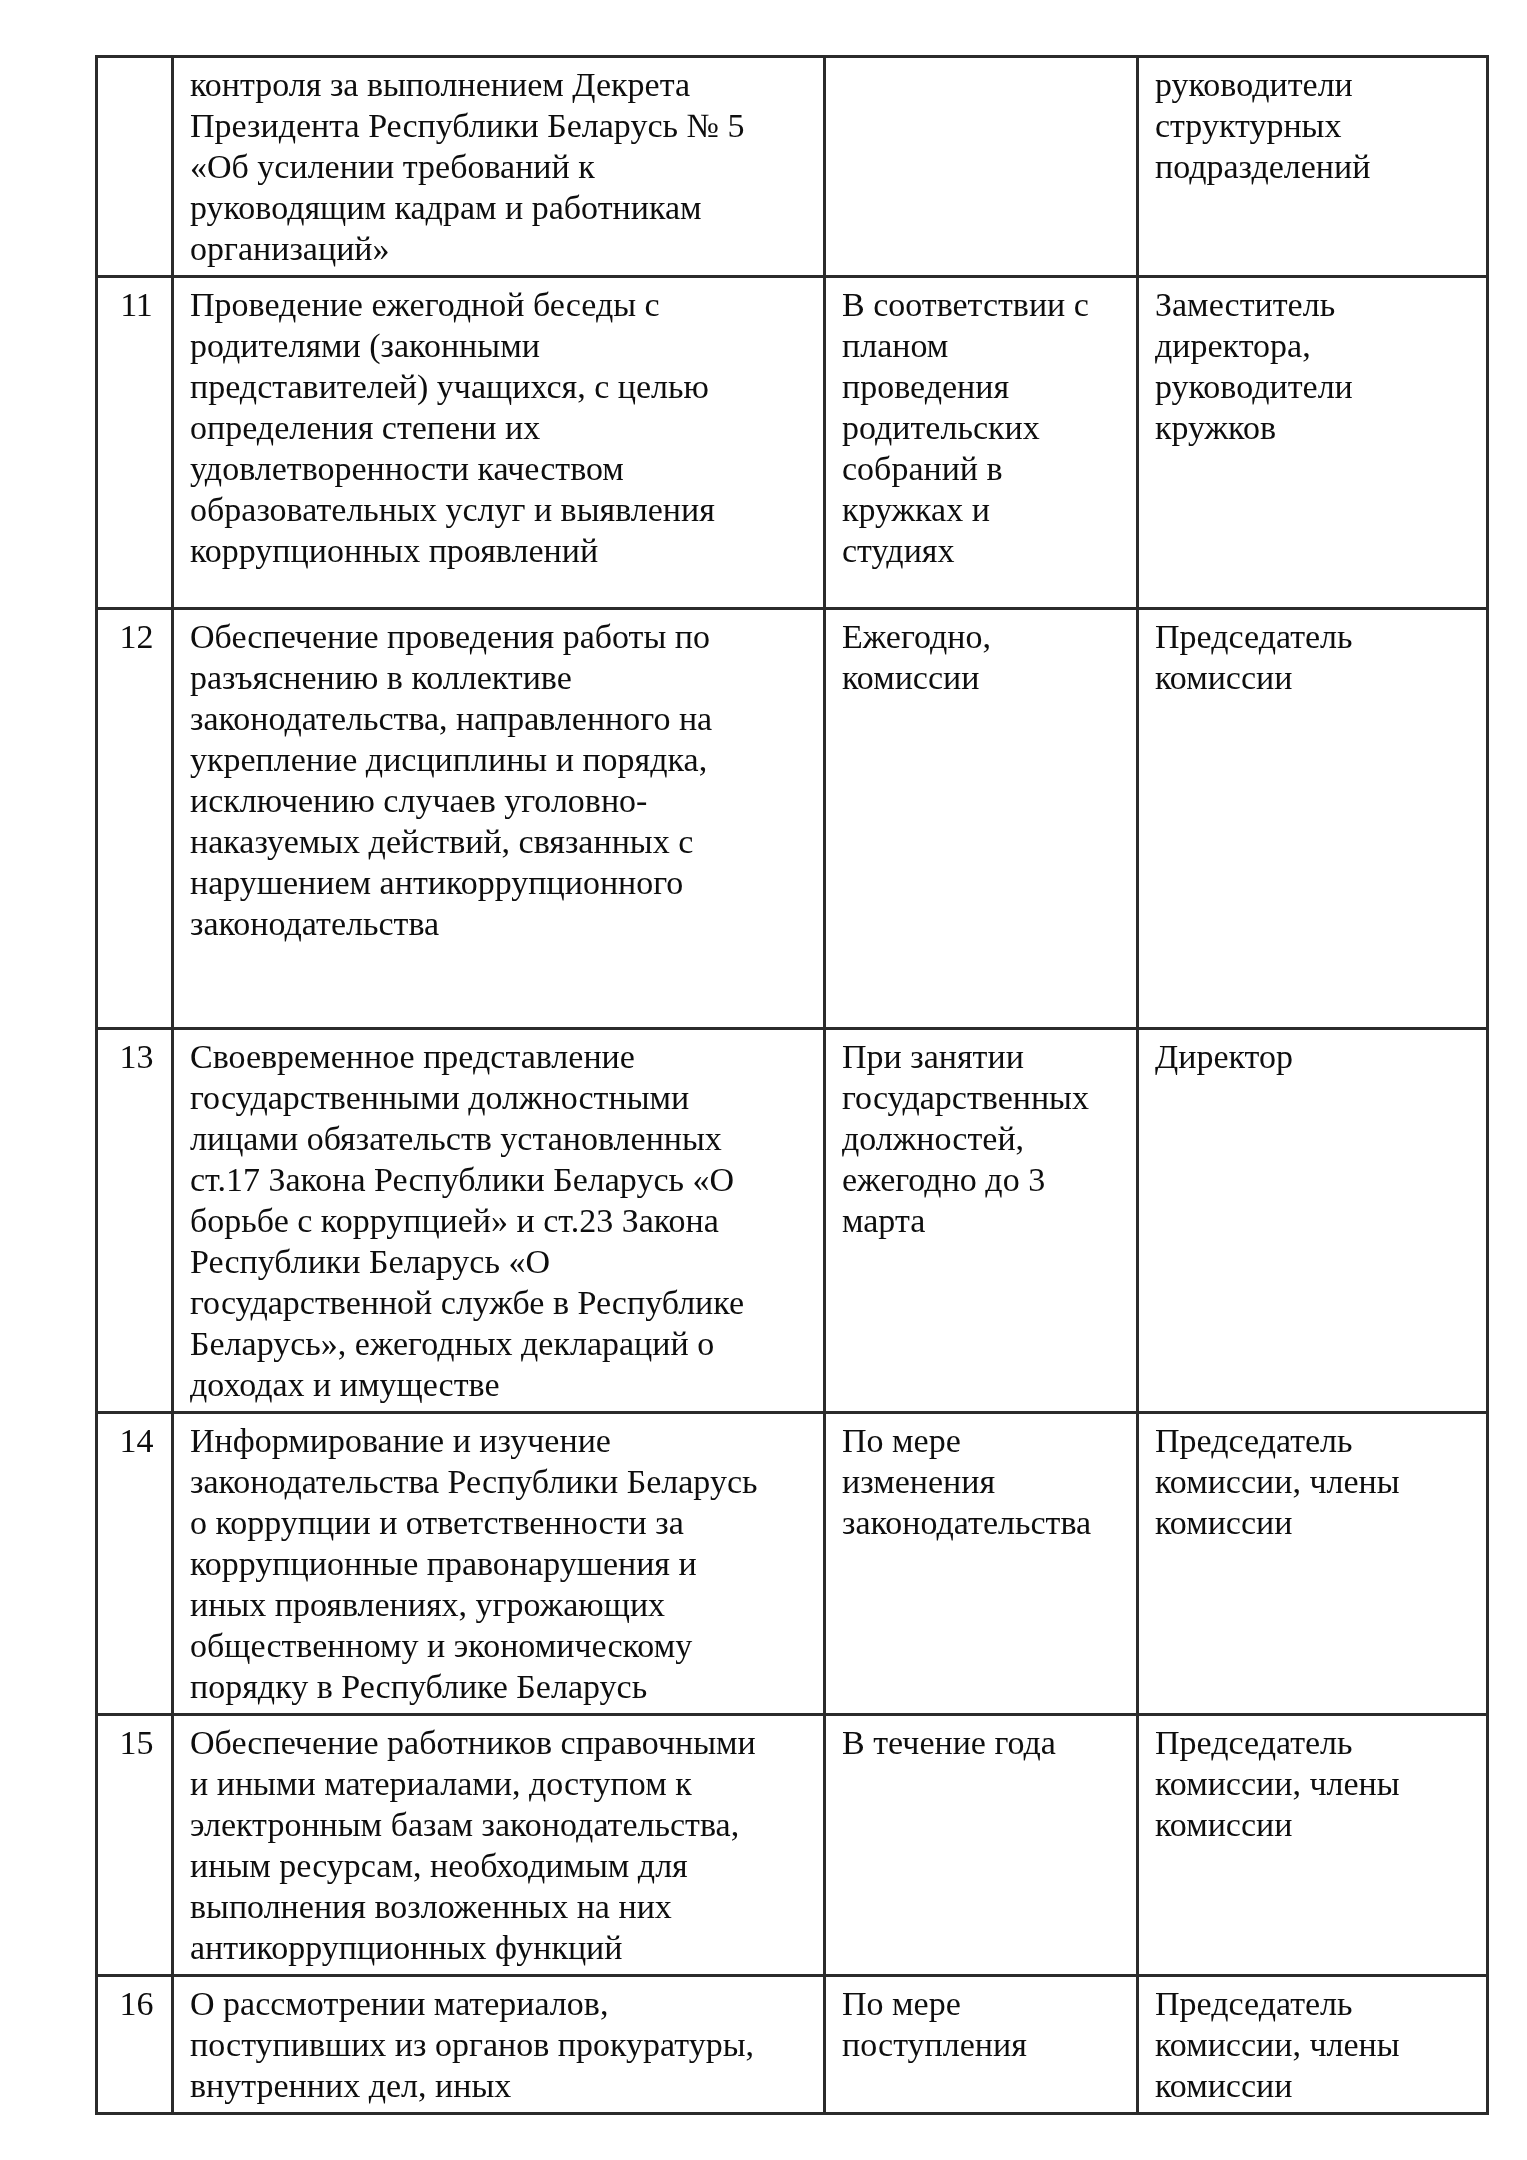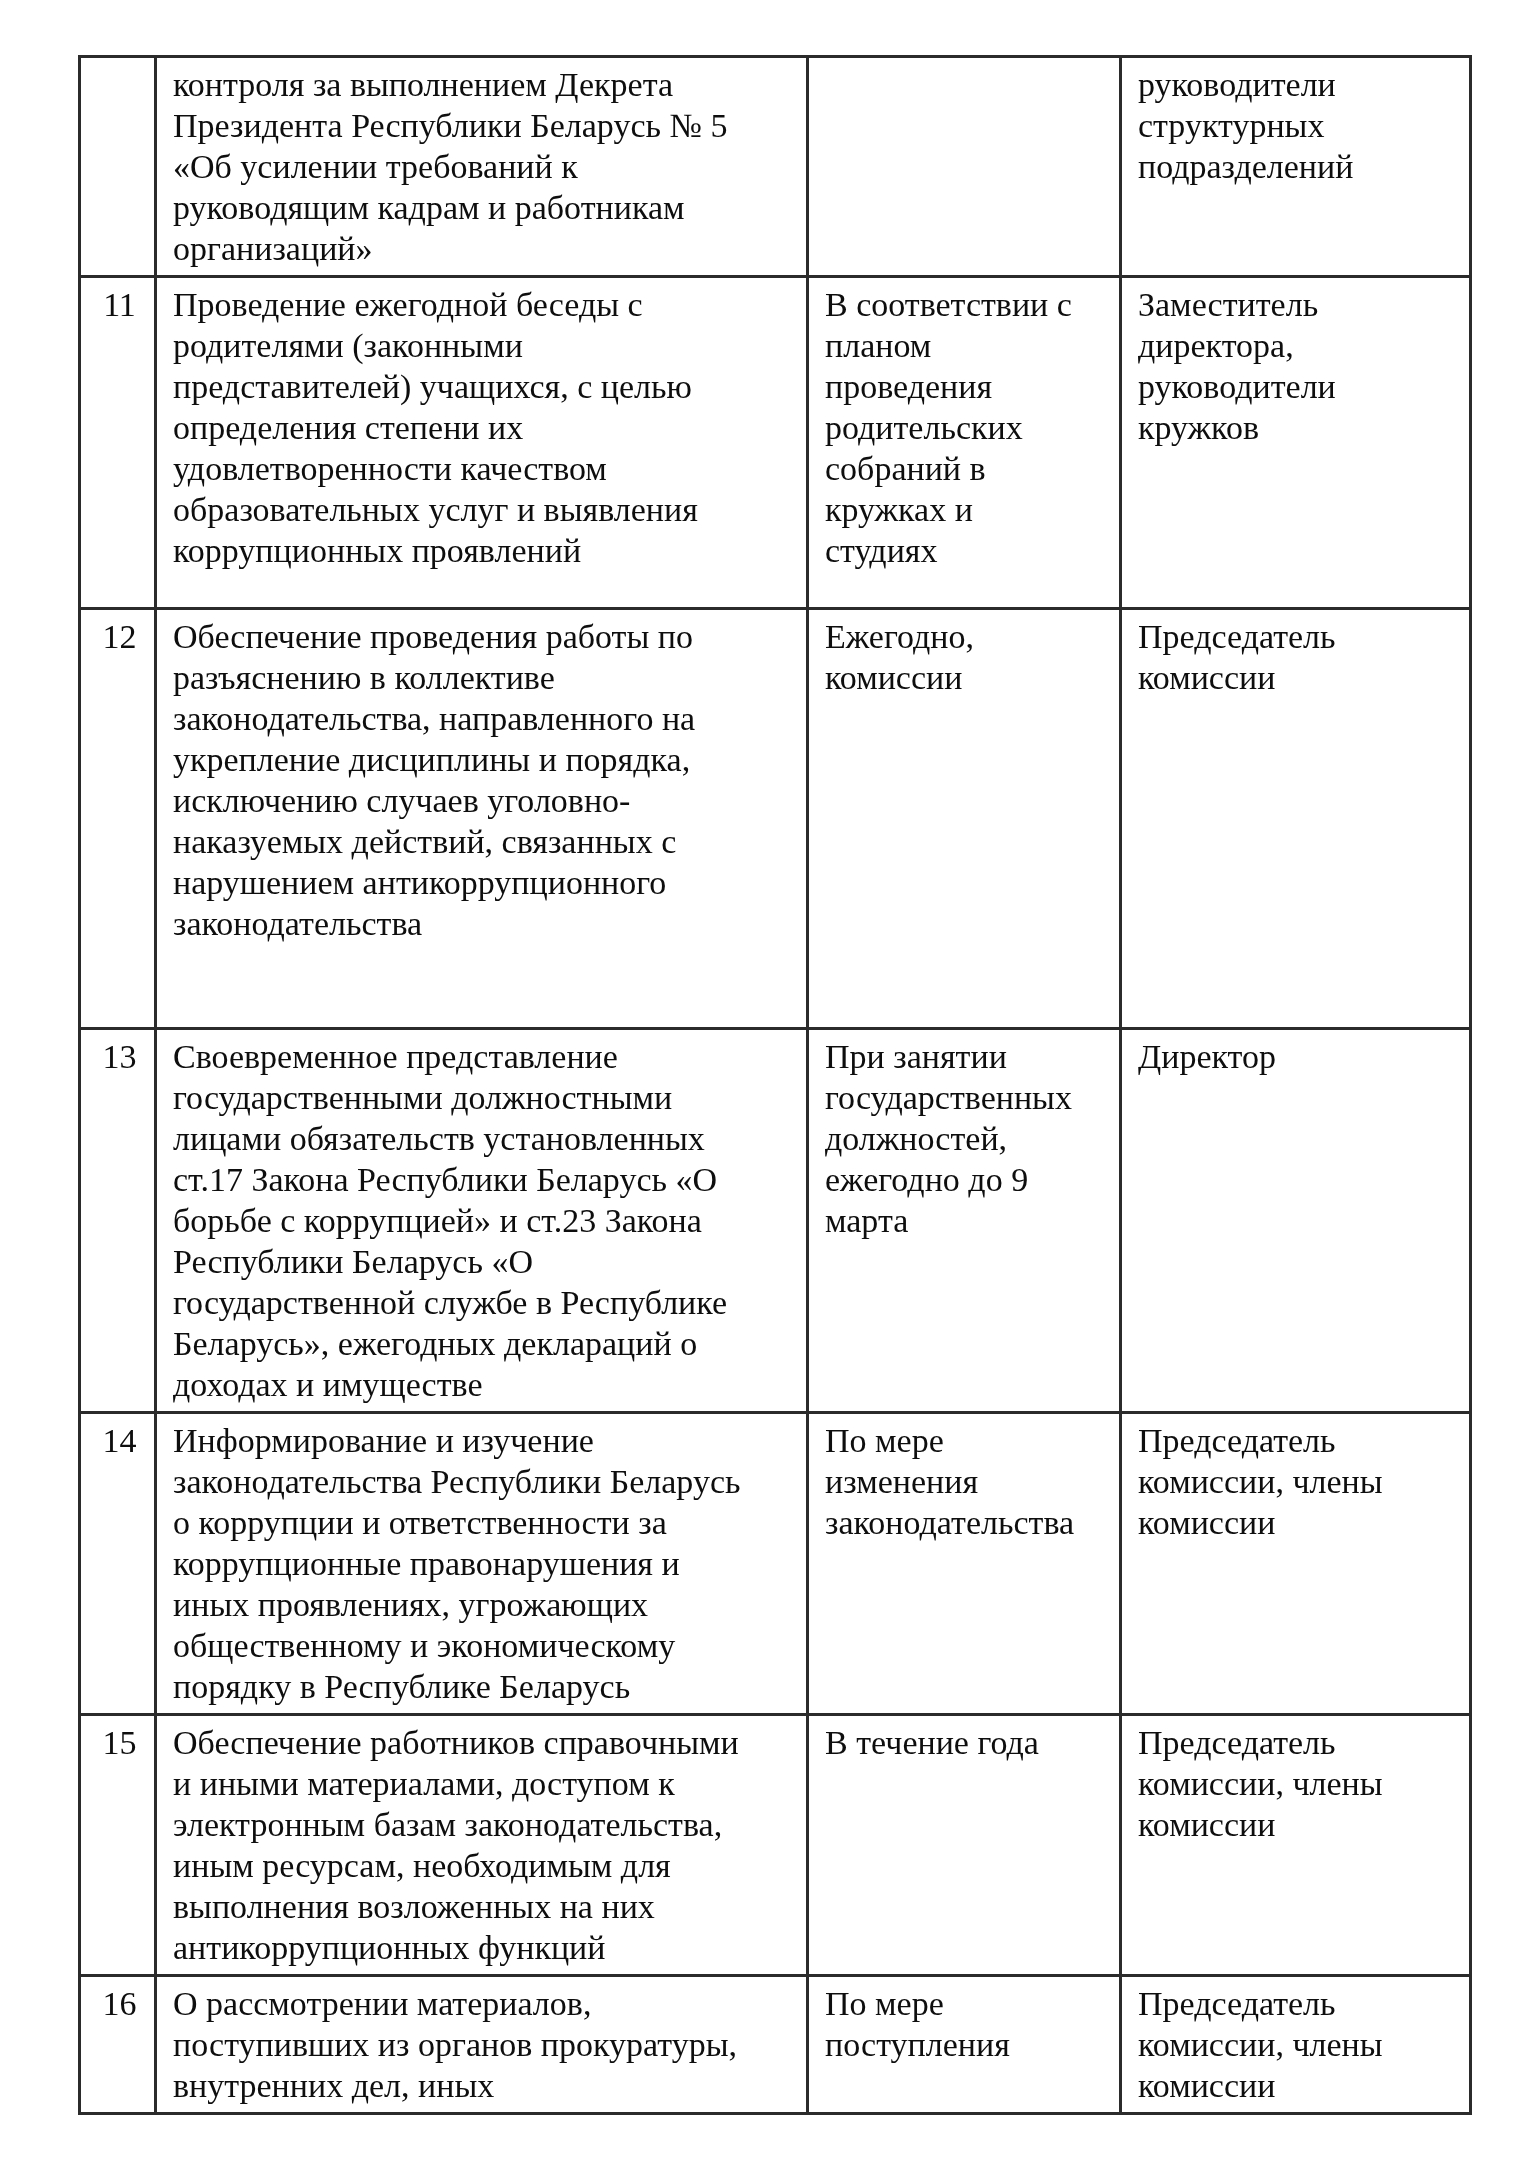--- a/index.html
+++ b/index.html
@@ -11,21 +11,21 @@
     position: relative;
     width: 1527px;
     height: 2160px;
     background: #ffffff;
     overflow: hidden;
     font-family: "Liberation Serif", "DejaVu Serif", serif;
     color: #0e0e0e;
   }
   table.doc-table {
     position: absolute;
-    left: 78px;
+    left: 95px;
     top: 55px;
     width: 1391px;
     border-collapse: collapse;
     table-layout: fixed;
   }
   table.doc-table td {
     border: 3px solid #2b2b2b;
     vertical-align: top;
     font-size: 34px;
     line-height: 41px;
@@ -110,21 +110,21 @@
 лицами обязательств установленных
 ст.17 Закона Республики Беларусь «О
 борьбе с коррупцией» и ст.23 Закона
 Республики Беларусь «О
 государственной службе в Республике
 Беларусь», ежегодных деклараций о
 доходах и имуществе</td>
         <td>При занятии
 государственных
 должностей,
-ежегодно до 9
+ежегодно до 3
 марта</td>
         <td>Директор</td>
       </tr>
       <tr style="height:293px;font-family:Liberation Serif, serif;">
         <td class="num">14</td>
         <td>Информирование и изучение
 законодательства Республики Беларусь
 о коррупции и ответственности за
 коррупционные правонарушения и
 иных проявлениях, угрожающих

